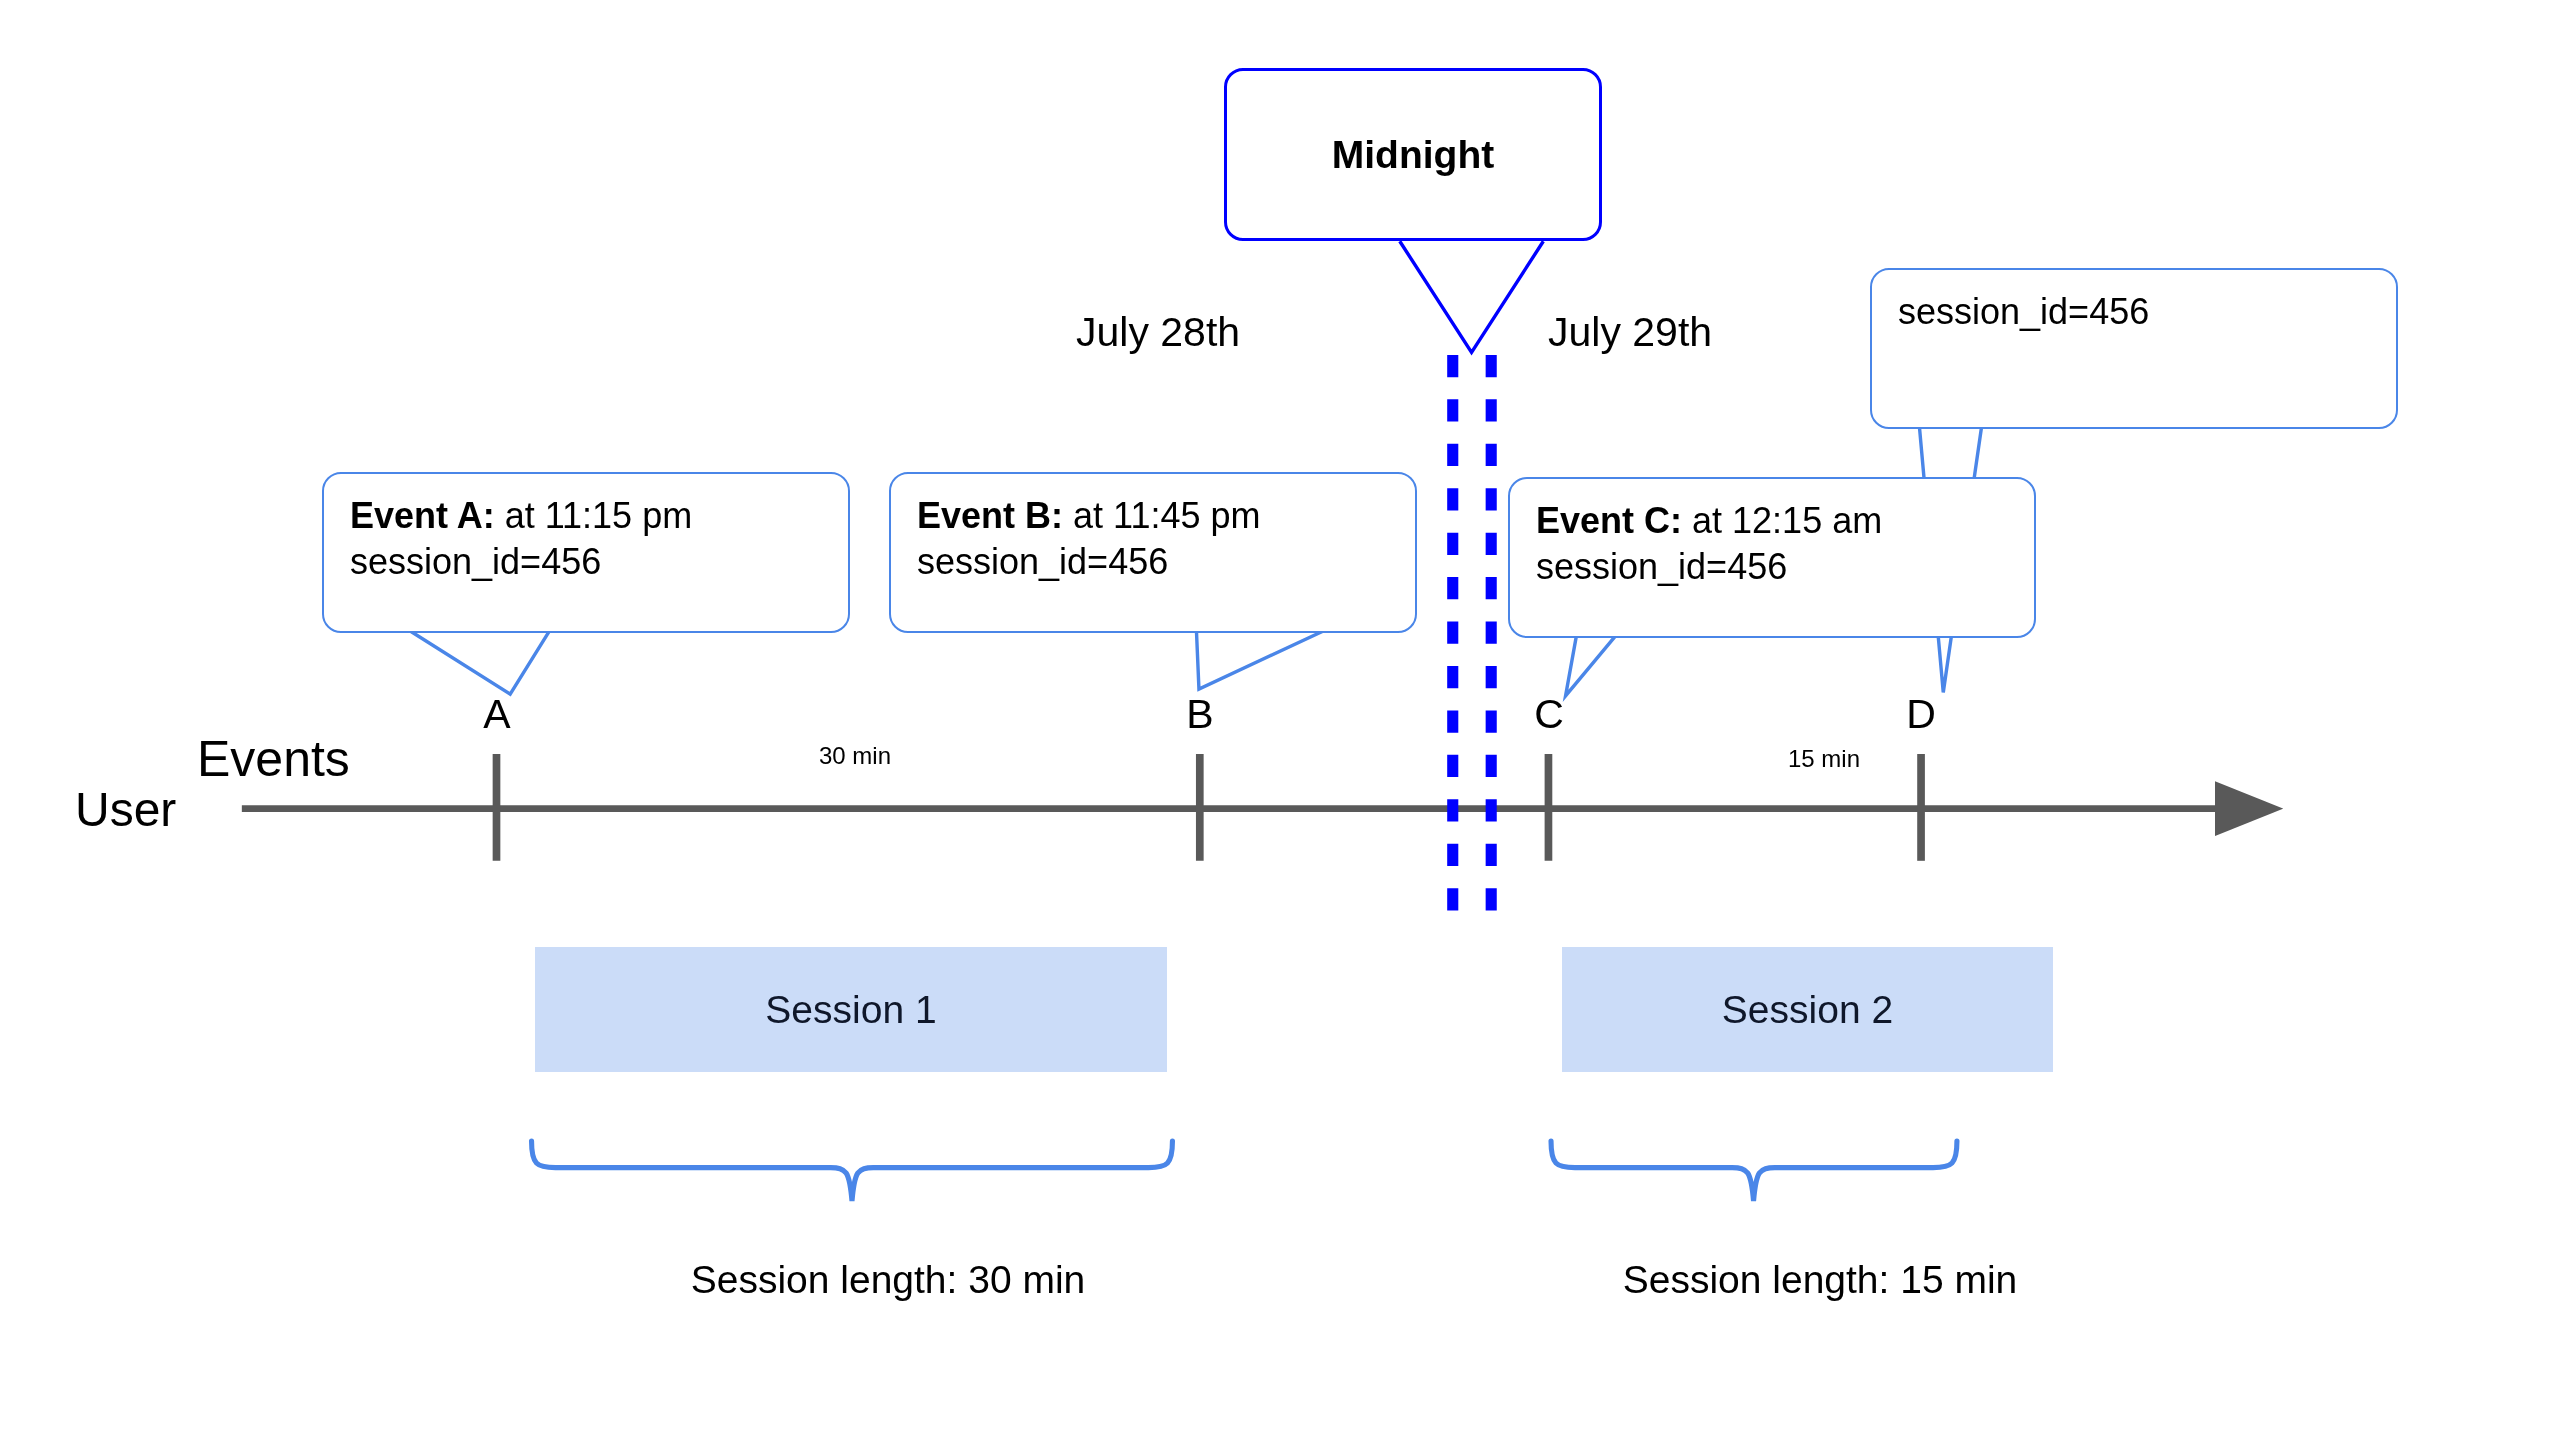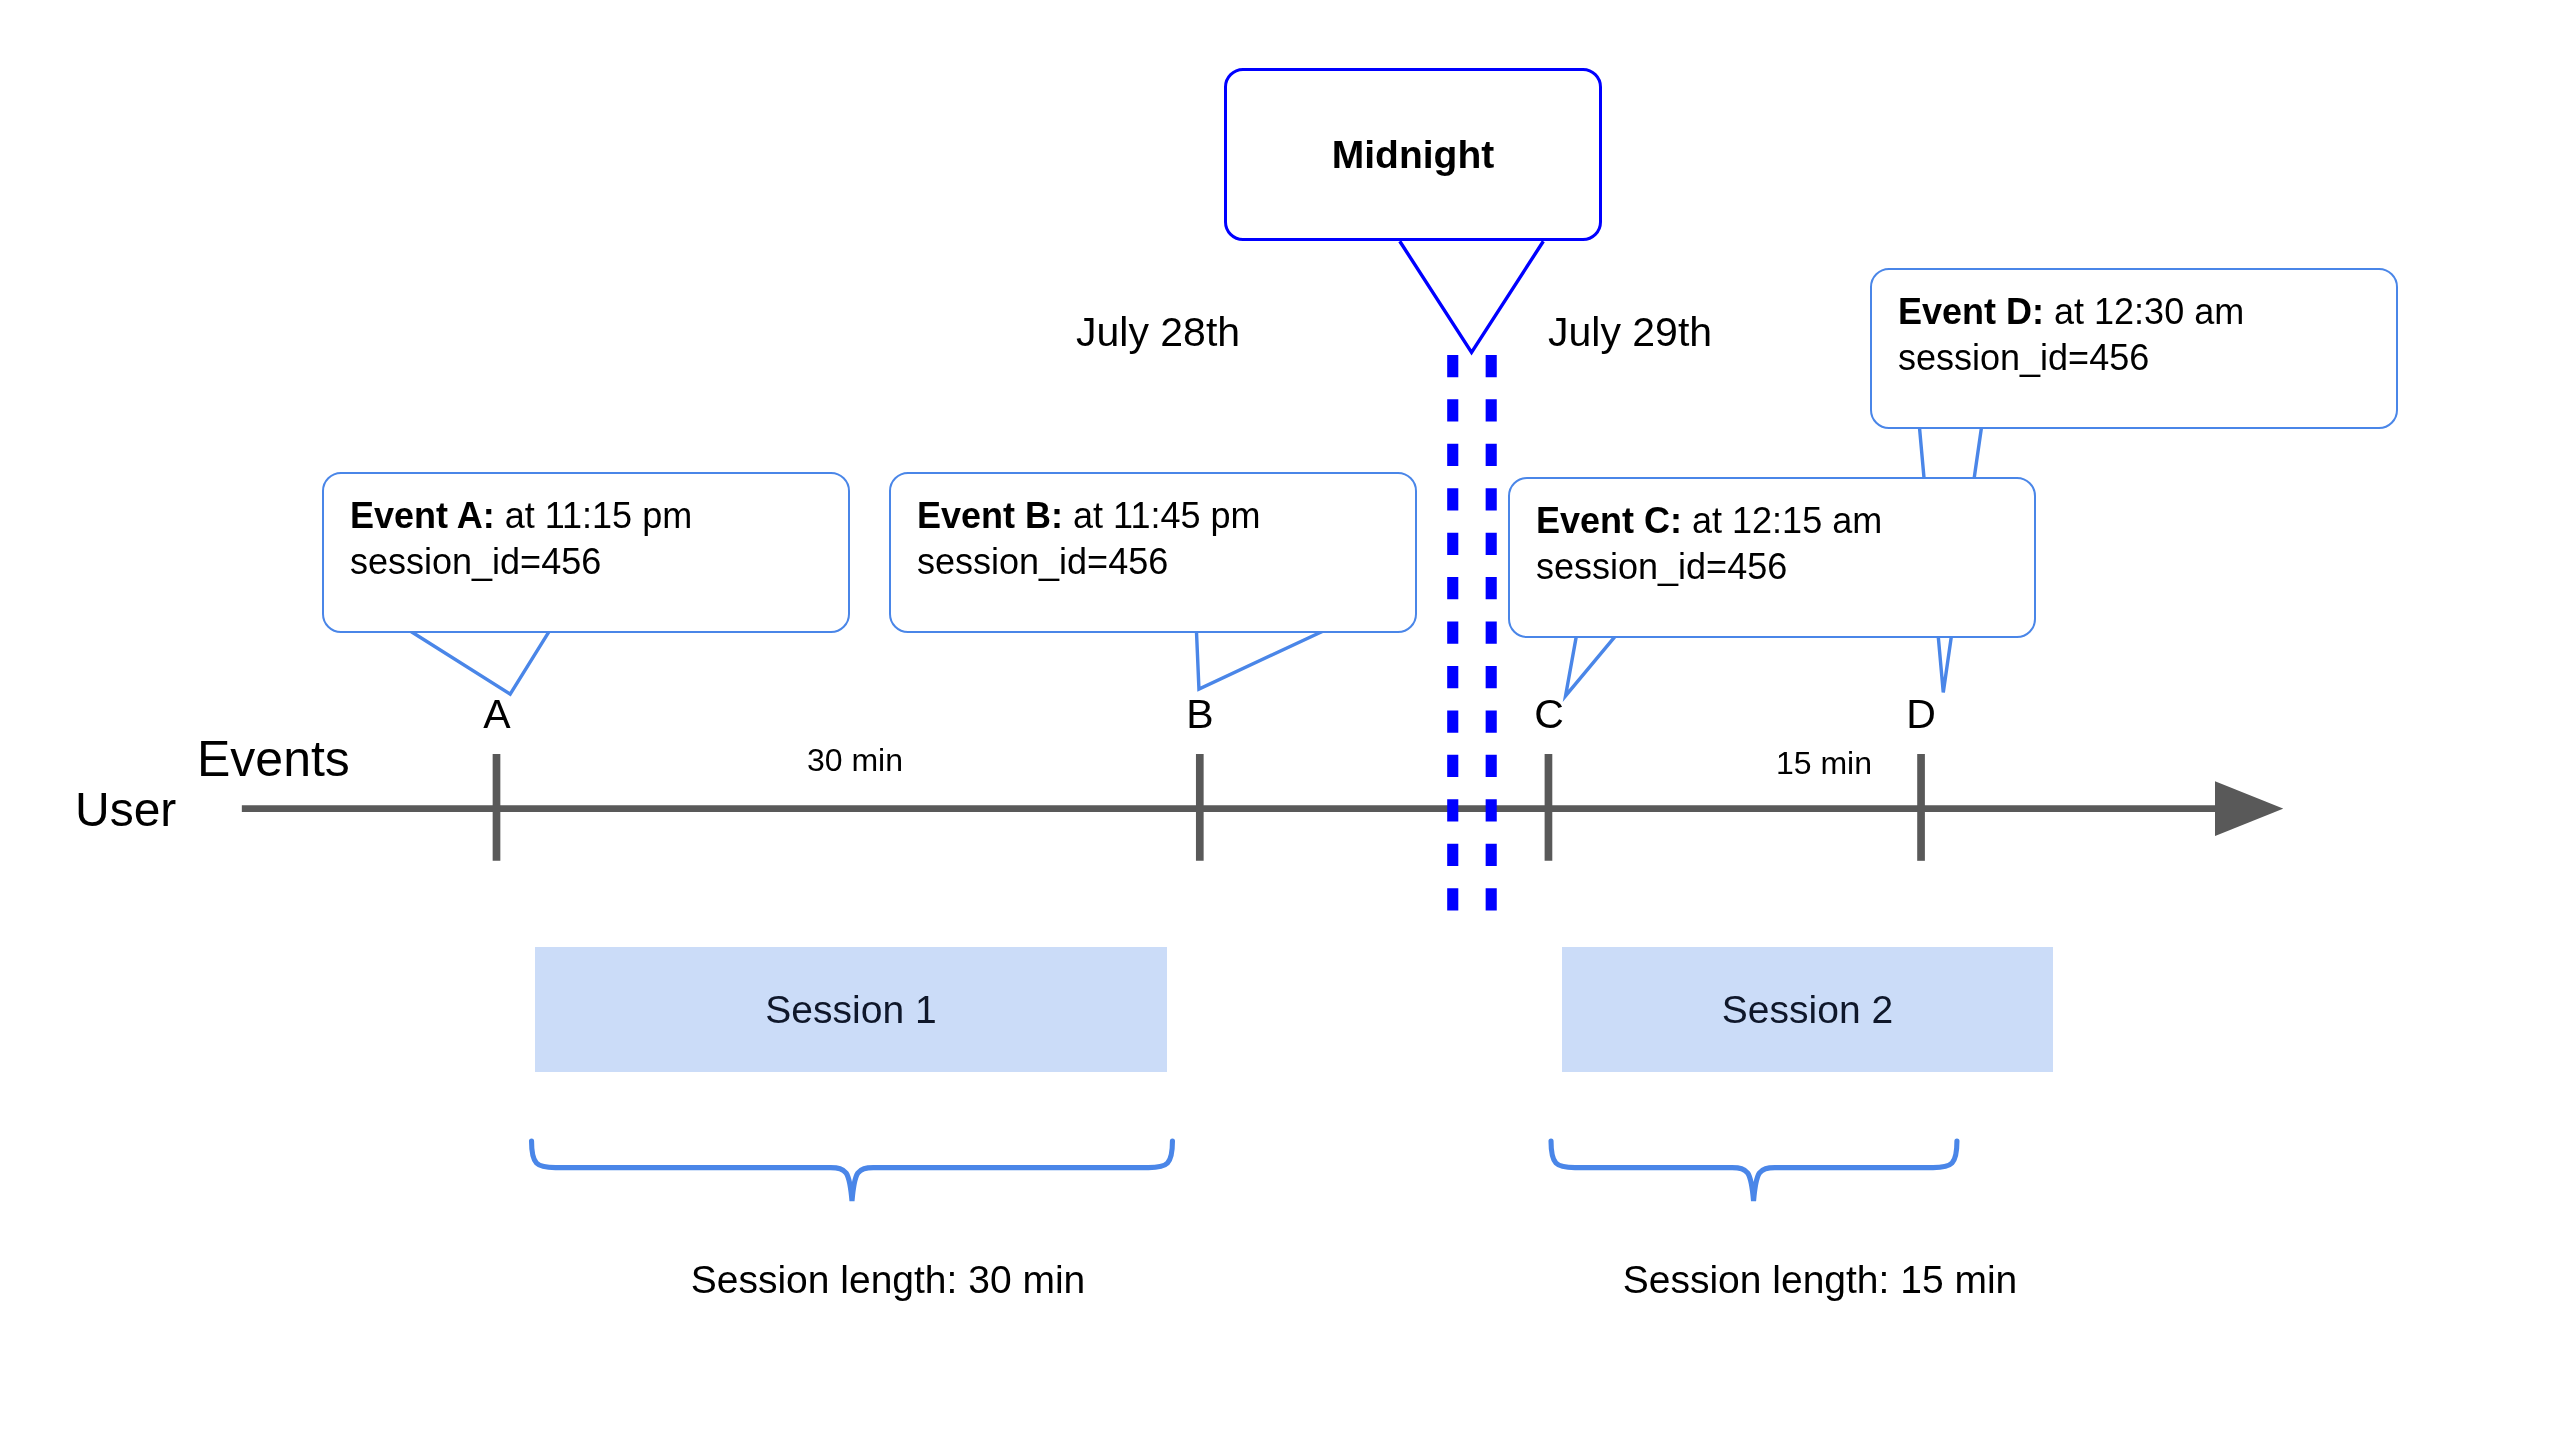--- a/index.html
+++ b/index.html
@@ -30,21 +30,21 @@
     font-weight:bold;
     display:flex;align-items:center;justify-content:center;
     padding:0;
   }
 
   
   .lbl-user{font-size:48px;}
   .lbl-events{font-size:50px;margin-top:36px;}
   .lbl-date{font-size:41px;}
   .lbl-evmark{font-size:41px;}
-  .lbl-dur{font-size:32px;}
+  .lbl-dur{font-size:24px;}
   .lbl-session{font-size:39px;}
   .lbl-sesslen{font-size:39px;}
 
   
   .sessbox{
     position:absolute;
     background:#CBDCF8;
     display:flex;align-items:center;justify-content:center;
     color:#0f172a;
   }
@@ -118,23 +118,20 @@
   </div>
 
   <div class="callout" style="left:1508px; top:477px; width:528px; height:161px;">
     <div>
       <span class="ttl">Event C:</span><span> at 12:15 am</span>
     </div>
     <div>session_id=456</div>
   </div>
 
   <div class="callout" style="left:1870px; top:268px; width:528px; height:161px;">
-    <div>
-      <span class="ttl">Event D:</span><span> at 12:30 am</span>
-    </div>
     <div>session_id=456</div>
   </div>
 
   <div class="abs lbl-user" style="left:75px; top:782px;">
     <span>User</span>
   </div>
 
   <div class="abs lbl-events" style="left:197px; top:694px;">
     <span>Events</span>
   </div>

